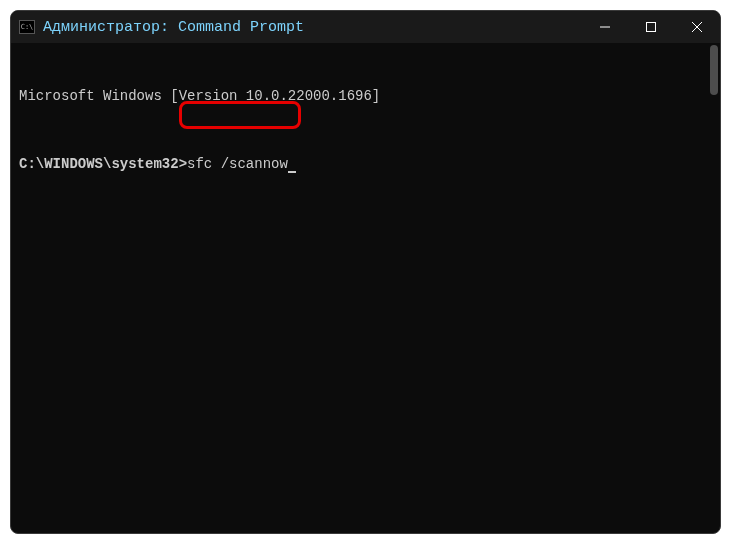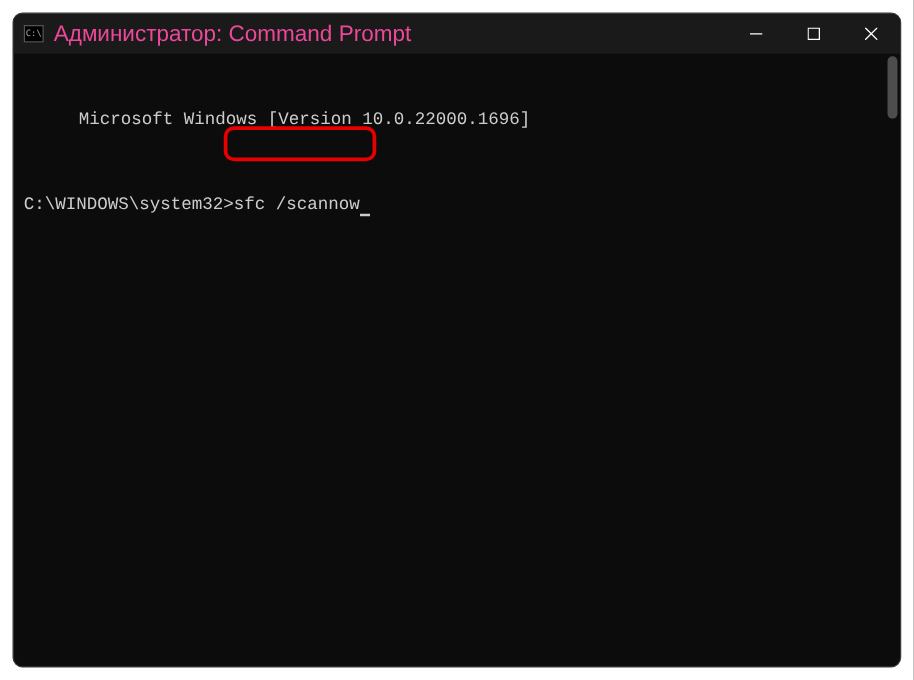--- a/index.html
+++ b/index.html
@@ -43,23 +43,23 @@
       margin-right: 8px;
       position: relative;
       display: flex;
       align-items: center;
       justify-content: center;
       font-size: 7px;
       color: #aaa;
       font-family: monospace;
     }
     .titlebar-title {
-      color: #ec4899;
-      font-size: 18px;
-      font-family: Liberation Sans, sans-serif;
+      color: #7dd3fc;
+      font-size: 15px;
+      font-family: Liberation Mono, monospace;
       flex: 1;
     }
     .titlebar-controls {
       display: flex;
       height: 100%;
     }
     .titlebar-btn {
       width: 46px;
       height: 100%;
       display: flex;
@@ -78,28 +78,28 @@
       color: #cccccc;
       font-size: 14px;
       line-height: 1.35;
       font-family: Consolas, "Courier New", monospace;
       white-space: pre;
       overflow: hidden;
       position: relative;
     }
     .terminal-line {
       display: block;
-      margin-left: 44px;
     }
     .command-line {
       position: relative;
       margin-top: 12px;
     }
     .prompt-text {
       color: #cccccc;
+      font-weight: bold;
     }
     .highlight-box {
       position: absolute;
       border: 3px solid #e60000;
       border-radius: 8px;
       left: 168px;
       top: 90px;
       width: 122px;
       height: 28px;
       pointer-events: none;

